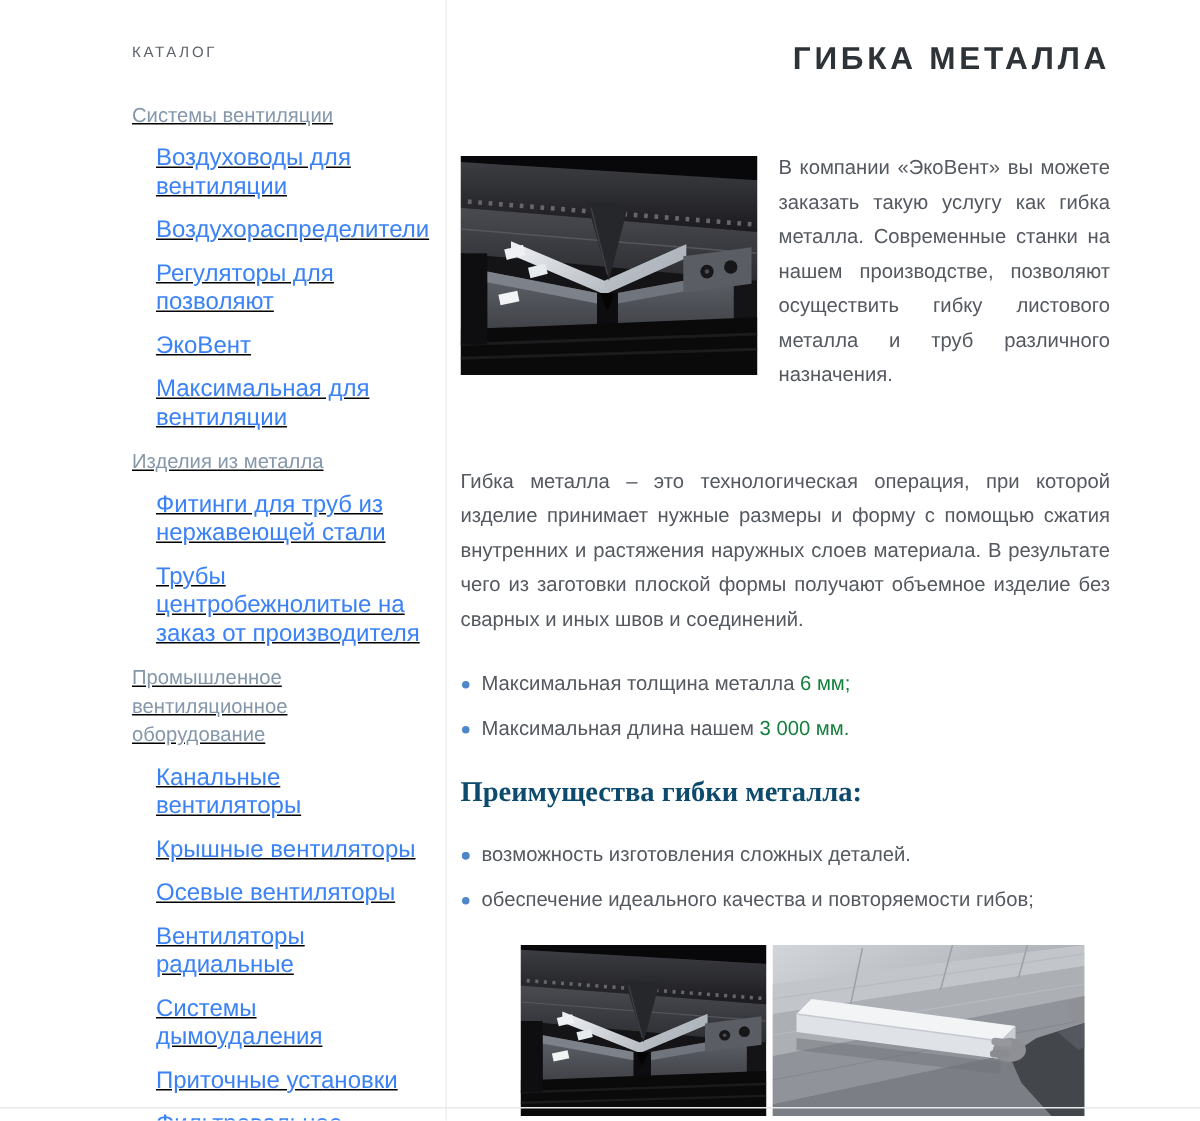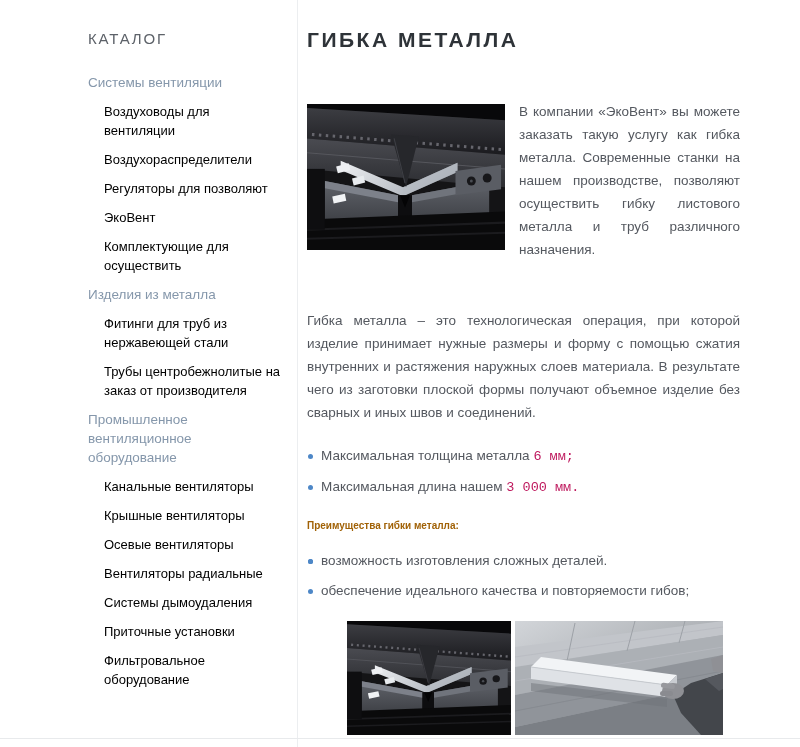--- a/index.html
+++ b/index.html
@@ -11,61 +11,61 @@
   }
   .layout { display:flex; width:800px; min-height:738px; }
 
   
   .sidebar {
     width:298px; flex:0 0 298px;
     border-right:1px solid #eceef0;
     padding:30px 14px 0 88px;
   }
   .sidebar-heading {
-    font-size:15px; letter-spacing:1.8px; color:#5d6269;
+    font-size:10px; letter-spacing:1.8px; color:#5d6269;
     font-weight:400; margin-bottom:26px;
   }
-  .cat-group { margin-bottom:4px; }
+  .cat-group { margin-bottom:4px;text-decoration:underline; }
   .cat-top {
     display:block; font-size:13.5px; line-height:19px; color:#8597ab;
     text-decoration:none; cursor:pointer; margin:0 0 10px 0;
   }
   .cat-sub {
-    display:block; font-size:13px; line-height:19px; color:#000000;
+    display:block; font-size:16px; line-height:19px; color:#3b82f6;
     text-decoration:none; cursor:pointer; margin:0 0 10px 0; padding-left:16px;
   }
 
   
   .content { flex:1; padding:22px 60px 0 9px; }
   .page-title {
-    text-align:left; font-size:21px; font-weight:bold;
+    text-align:right; font-size:21px; font-weight:bold;
     letter-spacing:2.5px; color:#2e3338; margin:6px 0 34px 0;
   }
   .intro::after { content:""; display:block; clear:both; }
   .photo-main {
     float:left; width:198px; height:146px; margin:4px 14px 6px 0; display:block;
   }
   p.body-text {
     font-size:13.5px; line-height:23px; color:#54585f; margin-bottom:22px;margin-top:48px;
   }
   .justified { text-align:justify; }
 
   ul.dot-list { list-style:none; margin:0 0 2px 0; }
   ul.dot-list li {
     position:relative; padding-left:14px; font-size:13.5px; line-height:20px;
     color:#54585f; margin-bottom:10px;
   }
   .dot {
     position:absolute; left:1px; top:8px; width:5px; height:5px;
     border-radius:50%; background:#4d87c7; display:block;
   }
-  .spec-value { color:#be185d;font-family:Liberation Mono, monospace; }
+  .spec-value { color:#15803d; }
 
   .advantages-heading {
-    font-size:10px; font-weight:bold; color:#a16207; margin:22px 0 20px 0;
+    font-size:19px; font-weight:bold; color:#0c4a6e; margin:22px 0 20px 0;font-family:Liberation Serif, serif;
   }
 
   .photo-row { display:flex; gap:4px; margin:20px 0 26px 40px; }
   .photo-a { width:164px; height:114px; display:block; }
   .photo-b { width:208px; height:114px; display:block; }
 
   .page-bottom-divider {
     position:absolute; left:0; top:738px; width:800px; height:0;
     border-top:1px solid #e8eaec;
   }
@@ -159,21 +159,21 @@
   <aside class="sidebar">
     <div class="sidebar-heading">КАТАЛОГ</div>
 
     <nav>
       <div class="cat-group">
         <a class="cat-top">Системы вентиляции</a>
         <a class="cat-sub">Воздуховоды для вентиляции</a>
         <a class="cat-sub">Воздухораспределители</a>
         <a class="cat-sub">Регуляторы для позволяют</a>
         <a class="cat-sub">ЭкоВент</a>
-        <a class="cat-sub">Комплектующие для осуществить</a>
+        <a class="cat-sub">Максимальная для вентиляции</a>
       </div>
 
       <div class="cat-group">
         <a class="cat-top">Изделия из металла</a>
         <a class="cat-sub">Фитинги для труб из нержавеющей стали</a>
         <a class="cat-sub">Трубы центробежнолитые на заказ от производителя</a>
 
       </div>
 
       <div class="cat-group">

